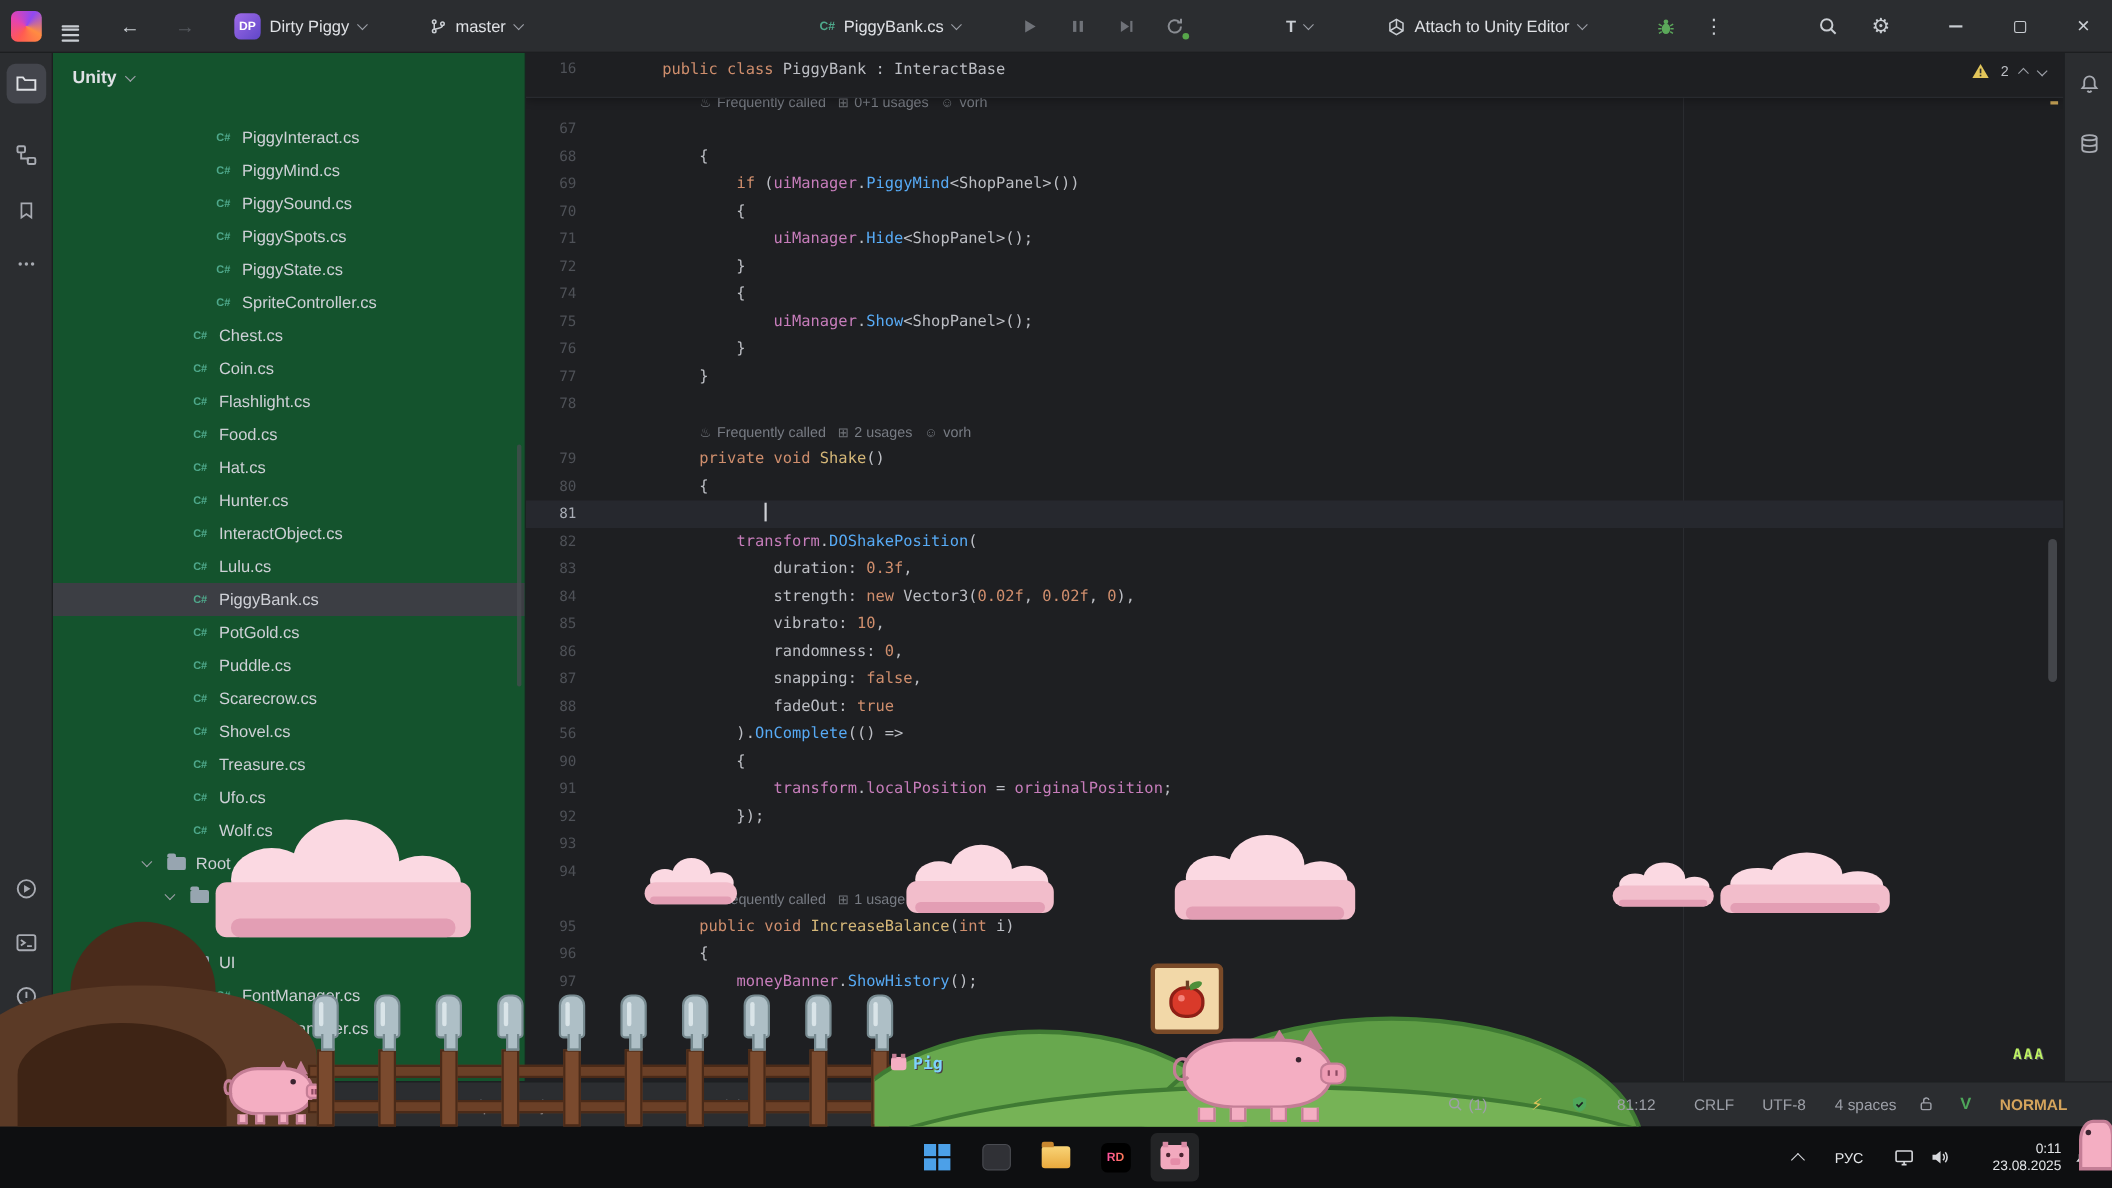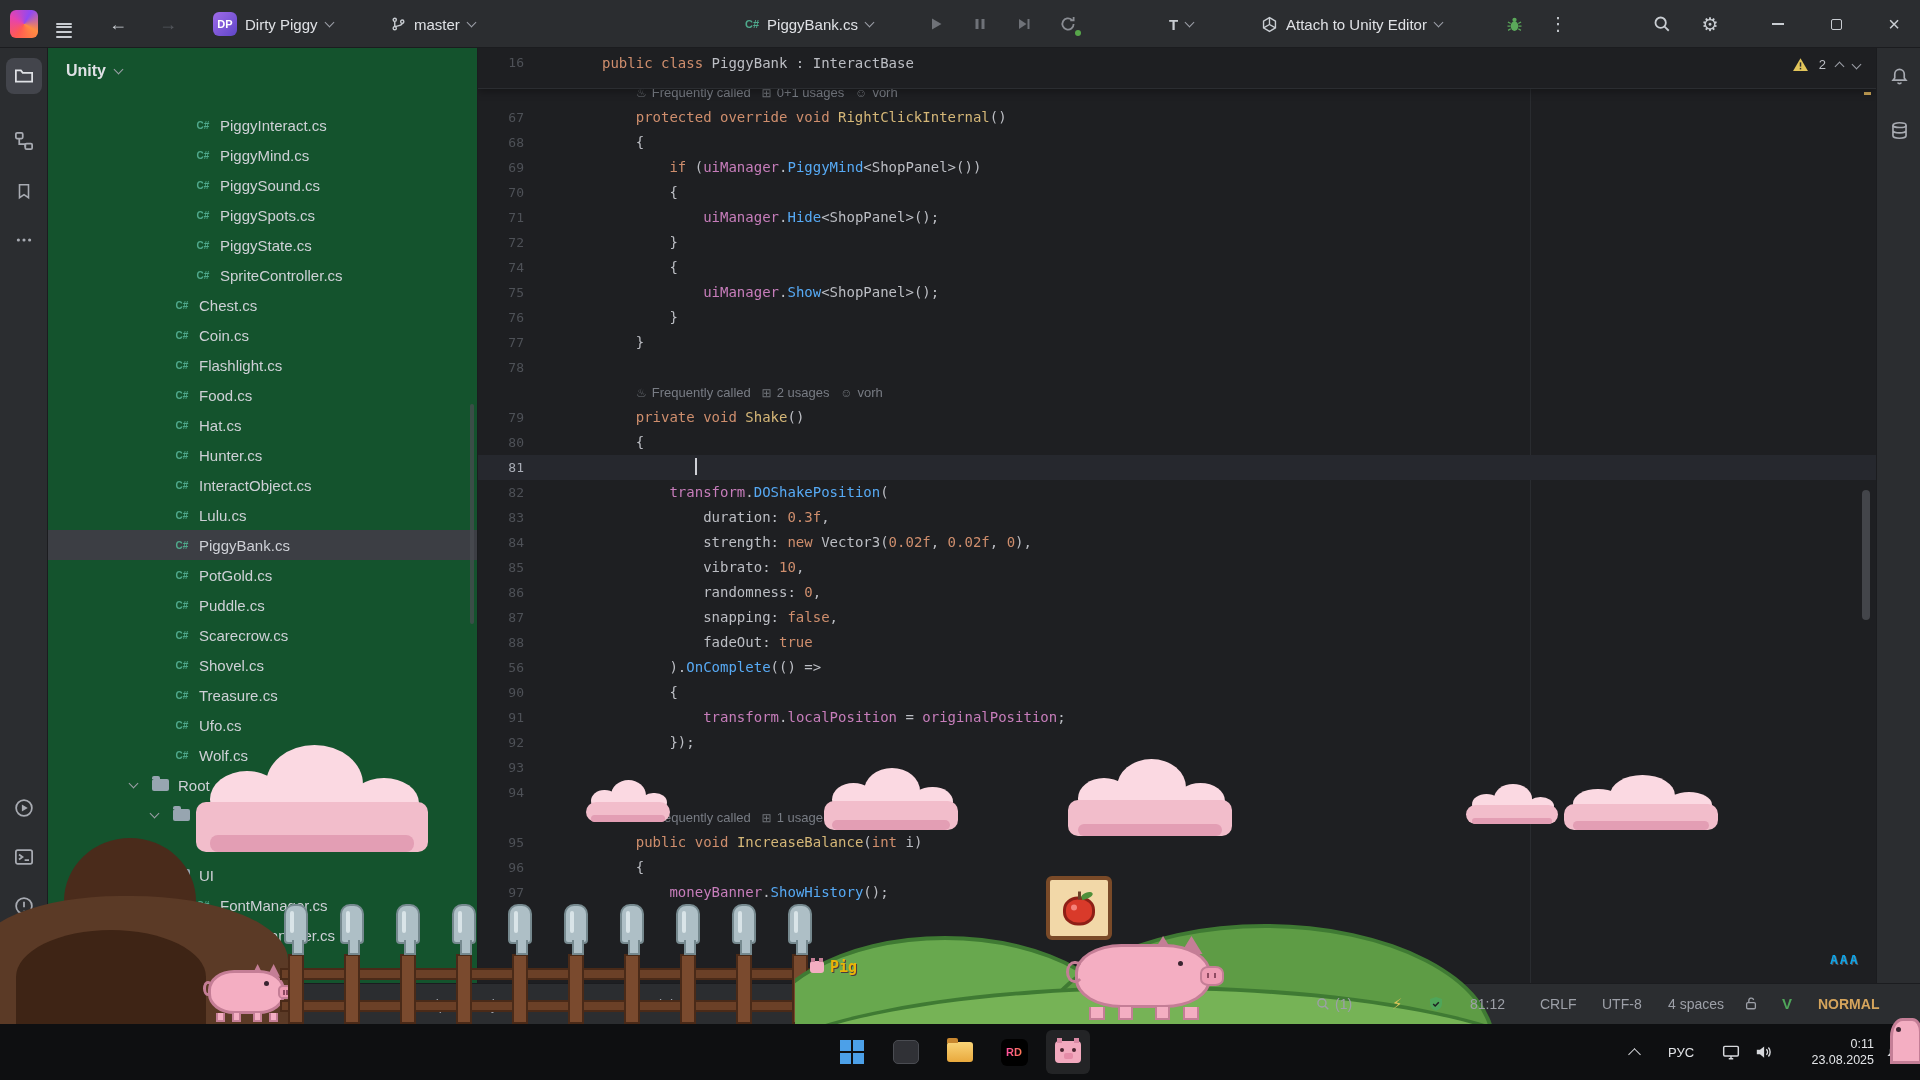--- a/index.html
+++ b/index.html
@@ -146,26 +146,26 @@
 .hill.h2{left:240px;top:6px;width:460px;height:240px;background:#5E9C45}
 .hill.h3{left:-60px;top:68px;width:840px;height:200px;background:#76B356;border-color:#3F7A33}
 #applebox{position:absolute;left:1046px;top:876px;width:66px;height:64px;background:var(--c-box_tan,#F2D8A8);
           border:4px solid #7A4A28;border-radius:6px}
 .apple{position:absolute;left:50%;top:56%;transform:translate(-50%,-50%);width:32px;height:29px;
        background:var(--c-apple_red,#D93A2A);border:3px solid #8E1F16;border-radius:46%}
 .apple::before{content:"";position:absolute;left:12px;top:-8px;width:3px;height:8px;background:#6B4027}
 .apple::after{content:"";position:absolute;left:15px;top:-7px;width:12px;height:6px;background:#4E8F3A;
               border-radius:50% 50% 50% 0;transform:rotate(-20deg)}
 .apple .shine{position:absolute;left:5px;top:5px;width:6px;height:6px;background:#F4837A;border-radius:50%}
-#piglabel{position:absolute;left:810px;top:958px;display:flex;align-items:center;gap:6px;color:#eab308;
+#piglabel{position:absolute;left:810px;top:958px;display:flex;align-items:center;gap:6px;color:#7dd3fc;
           font:700 15px "DejaVu Sans Mono",monospace;text-shadow:1px 1px 0 #4a3a40}
 .pig-mini{width:14px;height:12px;background:#F4AEC2;border-radius:3px;position:relative}
 .pig-mini::before{content:"";position:absolute;left:1px;top:-3px;width:4px;height:4px;background:#C47E96}
 .pig-mini::after{content:"";position:absolute;right:1px;top:-3px;width:4px;height:4px;background:#C47E96}
-#sign{position:absolute;left:1830px;top:952px;color:#0ea5e9;font:700 13px "DejaVu Sans Mono",monospace;
+#sign{position:absolute;left:1830px;top:952px;color:#bef264;font:700 13px "DejaVu Sans Mono",monospace;
       letter-spacing:2px;text-shadow:1px 1px 0 #55585C}
 #cornerpig{position:absolute;left:1890px;top:1018px;width:32px;height:46px;background:var(--c-game_pink,#F4AEC2);
            border:3px solid var(--c-game_pink_dark,#C47E96);border-radius:40% 30% 0 0}
 #cornerpig::before{content:"";position:absolute;left:3px;top:6px;width:5px;height:5px;background:#3A2430;border-radius:50%}
 
 
 #taskbar{position:absolute;left:0;top:1024px;width:1920px;height:56px;background:#0E0F11;z-index:40}
 #tb-center{position:absolute;left:0;right:0;top:0;height:56px;display:flex;align-items:center;
            justify-content:center;gap:10px}
 .tb-btn{width:44px;height:44px;border-radius:6px;display:flex;align-items:center;justify-content:center;position:relative}
@@ -461,21 +461,21 @@
           <span class="tlabel">MenuManager.cs</span>
         </div>
       </div>
     <div class="pscroll"></div>
   </div>
 
   <div id="editor">
     <div id="wrapguide"></div>
     <div id="code">
         <div class="crow inlay"><span class="lnum"></span><span class="lgap"></span><span class="ltext"><span class="inlay-ic">♨</span><span class="inlay-txt">Frequently called</span><span>&nbsp;&nbsp;&nbsp;</span><span class="inlay-ic">⊞</span><span class="inlay-txt">0+1 usages</span><span>&nbsp;&nbsp;&nbsp;</span><span class="inlay-ic">☺</span><span class="inlay-txt">vorh</span></span></div>
-        <div class="crow"><span class="lnum">67</span><span class="lgap"></span><span class="ltext"><span>    </span><span class="t-kw">protected override void </span><span class="t-decl">RightClickInternal</span><span>()</span></span></div>
+        <div class="crow"><span class="lnum">67</span><span class="lgap"></span></div>
         <div class="crow"><span class="lnum">68</span><span class="lgap"></span><span class="ltext"><span>    {</span></span></div>
         <div class="crow"><span class="lnum">69</span><span class="lgap"></span><span class="ltext"><span>        </span><span class="t-kw">if</span><span> (</span><span class="t-field">uiManager</span><span>.</span><span class="t-call">PiggyMind</span><span>&lt;ShopPanel&gt;())</span></span></div>
         <div class="crow"><span class="lnum">70</span><span class="lgap"></span><span class="ltext"><span>        {</span></span></div>
         <div class="crow"><span class="lnum">71</span><span class="lgap"></span><span class="ltext"><span>            </span><span class="t-field">uiManager</span><span>.</span><span class="t-call">Hide</span><span>&lt;ShopPanel&gt;();</span></span></div>
         <div class="crow"><span class="lnum">72</span><span class="lgap"></span><span class="ltext"><span>        }</span></span></div>
         <div class="crow"><span class="lnum">74</span><span class="lgap"></span><span class="ltext"><span>        {</span></span></div>
         <div class="crow"><span class="lnum">75</span><span class="lgap"></span><span class="ltext"><span>            </span><span class="t-field">uiManager</span><span>.</span><span class="t-call">Show</span><span>&lt;ShopPanel&gt;();</span></span></div>
         <div class="crow"><span class="lnum">76</span><span class="lgap"></span><span class="ltext"><span>        }</span></span></div>
         <div class="crow"><span class="lnum">77</span><span class="lgap"></span><span class="ltext"><span>    }</span></span></div>
         <div class="crow"><span class="lnum">78</span><span class="lgap"></span><span class="ltext"></span></div>

